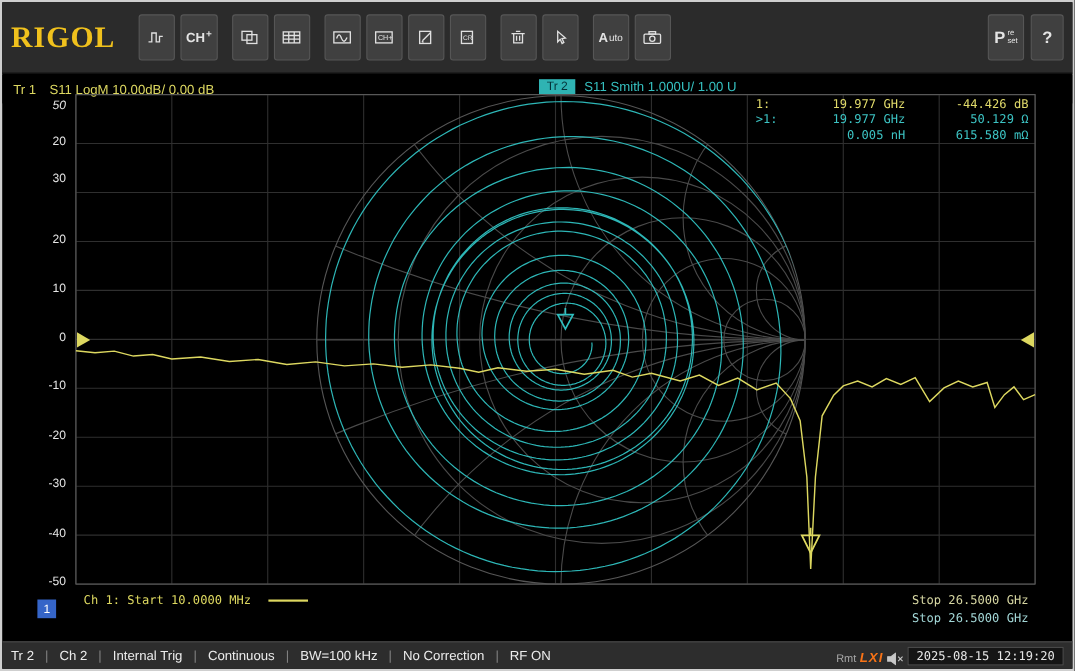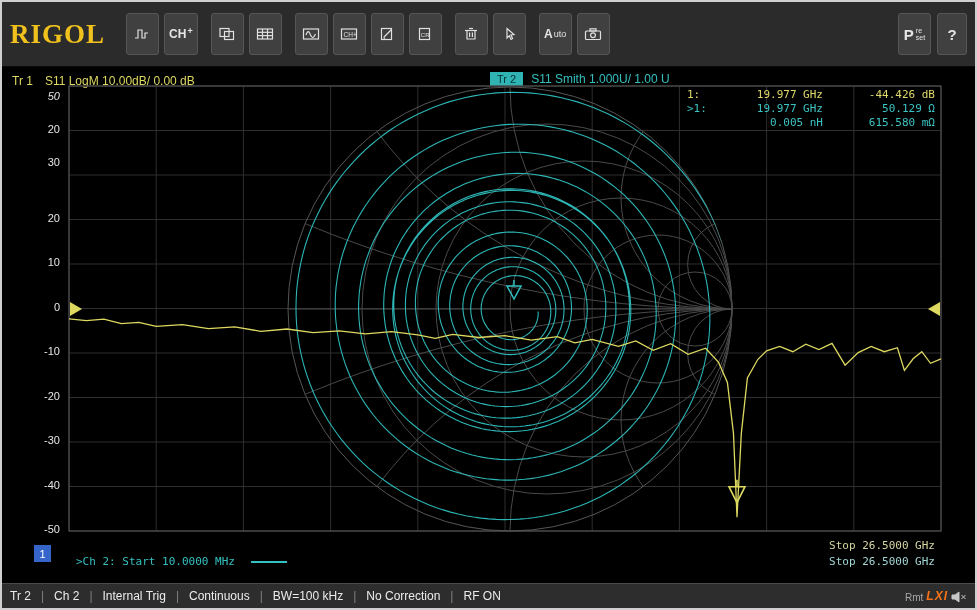--- a/index.html
+++ b/index.html
@@ -253,22 +253,22 @@
         <span class="r-c2">19.977 GHz</span>
         <span class="r-c3">50.129 Ω</span>
       </div>
       <div class="r-row" style="color: rgb(60, 195, 195);">
         <span class="r-c1"></span>
         <span class="r-c2">0.005 nH</span>
         <span class="r-c3">615.580 mΩ</span>
       </div>
     </div>
 
-  <div class="chrow chrow2">
-    <span>&gt;Ch 2:  Start  10.0000 MHz</span>
+  <div class="chrow chrow1">
+    <span>Ch 1:  Start  10.0000 MHz</span>
     <span class="swatch"></span>
   </div>
   <div class="stoprow stop1">Stop  26.5000 GHz</div>
   <div class="stoprow stop2">Stop  26.5000 GHz</div>
   <div class="win-badge">1</div>
 
   <div class="statusbar">
     <div class="status-items" id="statusitems">
         <span>Tr 2</span>
         <span class="sep">|</span>
@@ -285,16 +285,17 @@
         <span>RF ON</span>
       </div>
     <div class="status-right">
       <span class="rmt">Rmt</span>
       <span class="lxi">LXI</span>
       <svg width="16" height="12" viewBox="0 0 16 12" style="stroke:#c8c8c8;fill:#c8c8c8;stroke-width:1;">
         <polygon points="1,4 4,4 8,1 8,11 4,8 1,8"></polygon>
         <line x1="10.5" y1="4" x2="14.5" y2="8" fill="none"></line>
         <line x1="14.5" y1="4" x2="10.5" y2="8" fill="none"></line>
       </svg>
+      <span class="datetime">2025-08-15 12:19:20</span>
     </div>
   </div>
 
 </div>
 
 </body></html>

